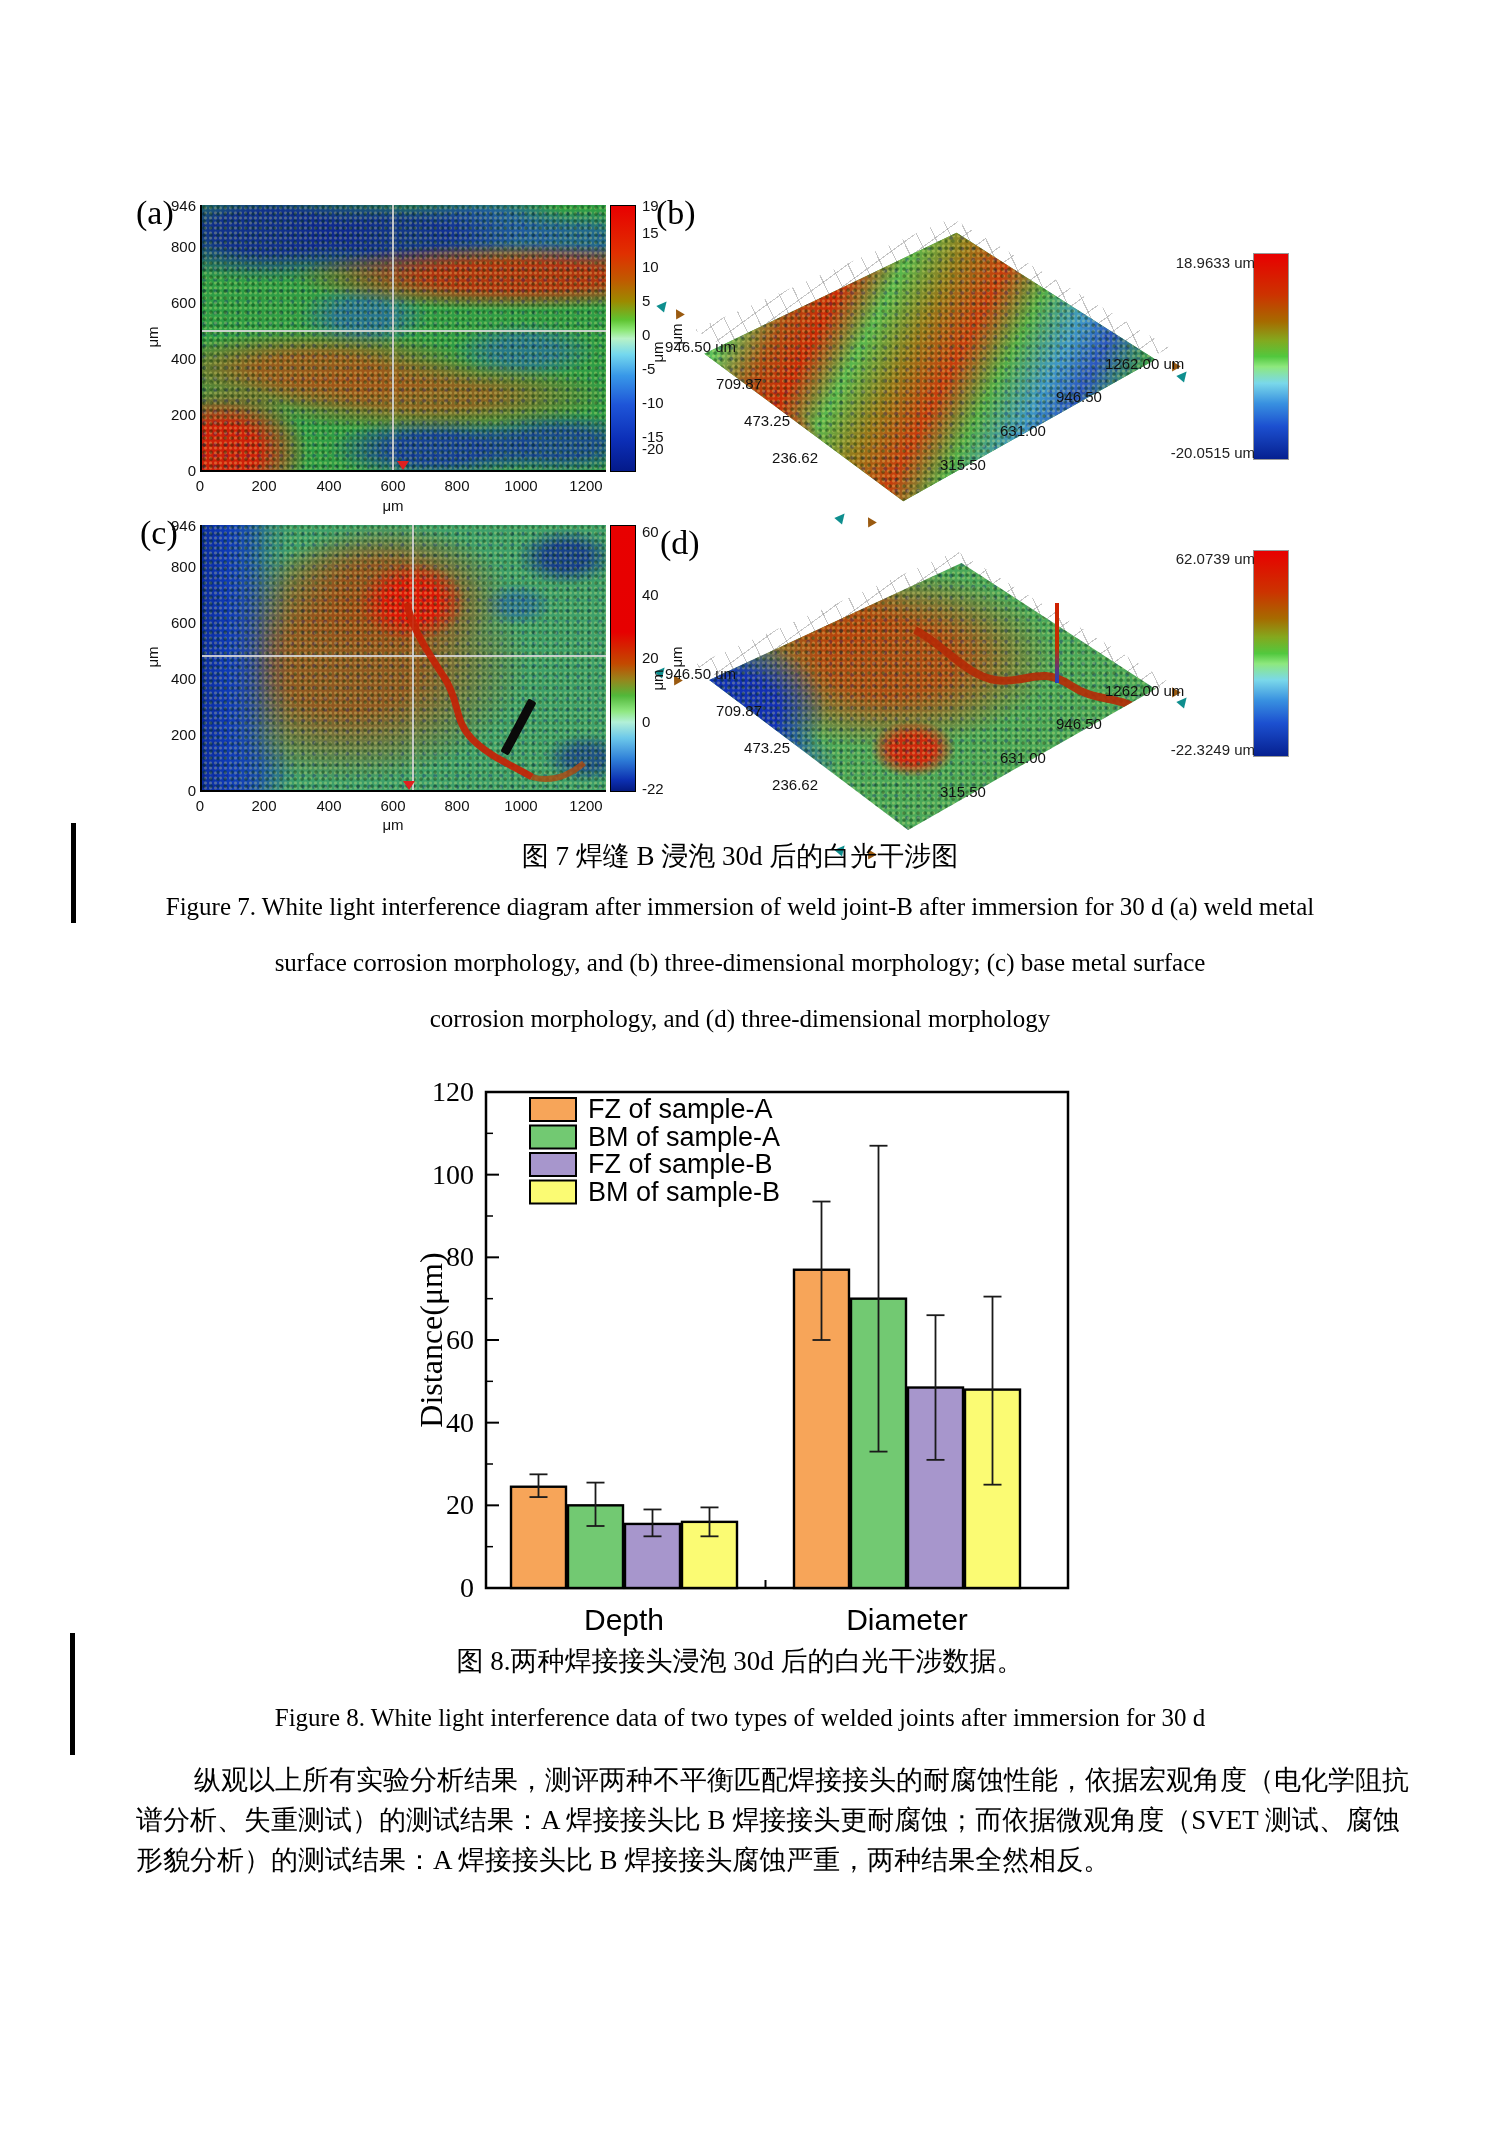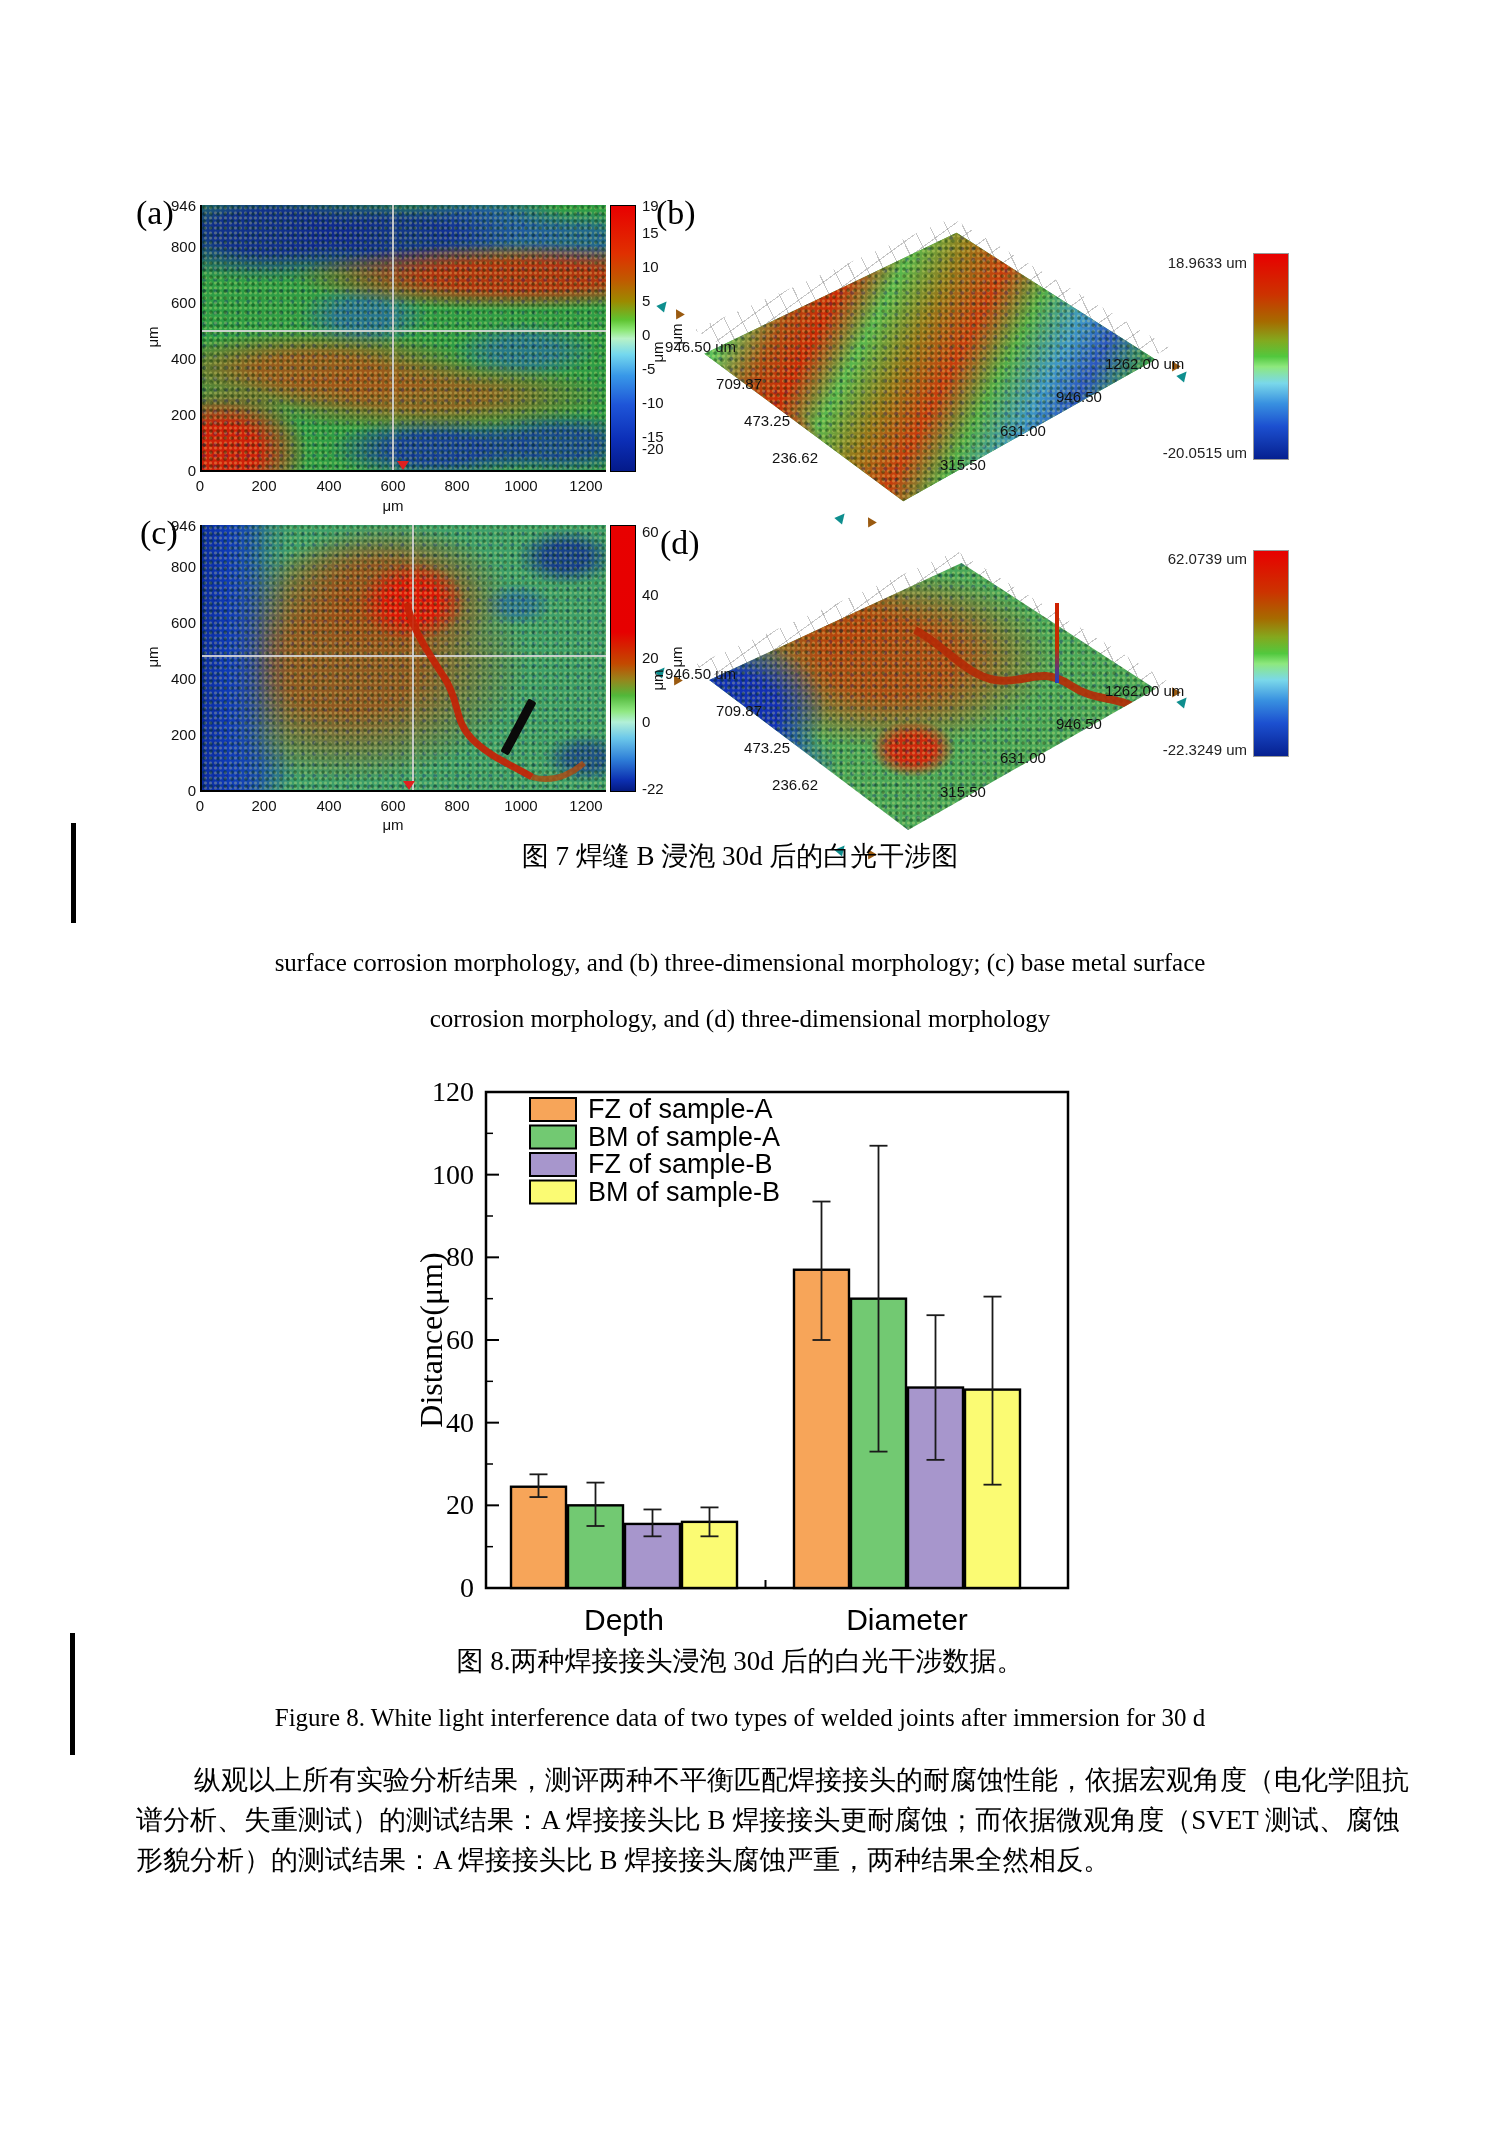--- a/index.html
+++ b/index.html
@@ -7,21 +7,21 @@
         font-family:"Liberation Serif",serif;color:#000;}
   .abs{position:absolute;}
   .plabel{position:absolute;font:34px "Liberation Serif",serif;color:#000;}
   .tick{position:absolute;font:15px "Liberation Sans",sans-serif;color:#111;white-space:nowrap;}
   .tick.r{transform:translate(-100%,-50%);}
   .tick.l{transform:translate(0,-50%);}
   .tick.c{transform:translate(-50%,-50%);}
   .vlabel{position:absolute;font:15px "Liberation Sans",sans-serif;color:#111;white-space:nowrap;
           transform:translate(-50%,-50%) rotate(-90deg);}
   .cblabel{position:absolute;font:15px "Liberation Sans",sans-serif;color:#222;white-space:nowrap;}
-  .cblabel.r{transform:translate(-100%,-50%);}
+  .cblabel.r{transform:translate(-100%,-50%);margin-left:8px;}
   .heatmap{position:absolute;border-left:2px solid #000;border-bottom:2px solid #000;}
   .texture{position:absolute;inset:0;pointer-events:none;
     background-image:
       radial-gradient(circle at 30% 30%, rgba(0,45,5,.40) 1.2px, transparent 2.3px),
       radial-gradient(circle at 70% 60%, rgba(255,250,130,.28) 1px, transparent 2px),
       radial-gradient(circle at 20% 80%, rgba(5,20,120,.30) 1.4px, transparent 2.5px);
     background-size:7px 7px,5px 5px,11px 11px;}
   .hm-a{left:200px;top:205px;width:404px;height:265px;background-color:#2f9e46;
     background-image:
       radial-gradient(ellipse 120px 90px at 5% 93%, rgba(215,25,5,.95) 30%, rgba(215,25,5,0) 72%),
@@ -209,20 +209,21 @@
   <span class="tick l" style="left:1105px;top:690px">1262.00 um</span>
   <span class="tick l" style="left:1056px;top:723px">946.50</span>
   <span class="tick l" style="left:1000px;top:757px">631.00</span>
   <span class="tick l" style="left:940px;top:791px">315.50</span>
   <span class="vlabel" style="left:657px;top:680px">μm</span>
   <div class="cbar3d" style="left:1253px;top:550px"></div>
   <span class="cblabel r" style="left:1247px;top:558px">62.0739 um</span>
   <span class="cblabel r" style="left:1247px;top:749px">-22.3249 um</span>
 
   <div class="caption cap-cn" style="top:838px">图 7  焊缝 B 浸泡 30d 后的白光干涉图</div>
+  <div class="caption cap-en" style="top:893px">Figure 7. White light interference diagram after immersion of weld joint-B after immersion for 30 d (a) weld metal</div>
   <div class="caption cap-en" style="top:949px">surface corrosion morphology, and (b) three-dimensional morphology; (c) base metal surface</div>
   <div class="caption cap-en" style="top:1005px">corrosion morphology, and (d) three-dimensional morphology</div>
 
   <svg id="chart-svg" class="abs" style="left:420px;top:1050px" width="662" height="590" viewBox="0 0 662 590">
       <rect x="66" y="42" width="582" height="496" fill="none" stroke="#000" stroke-width="2.5"></rect>
       <line x1="66" y1="538" x2="79" y2="538" stroke="#000" stroke-width="2"></line>
       <text x="54" y="547" text-anchor="end" font-size="28" font-family="&quot;Liberation Serif&quot;,serif">0</text>
       <line x1="66" y1="496.6666666666667" x2="73" y2="496.6666666666667" stroke="#000" stroke-width="1.5"></line>
       <line x1="66" y1="455.3333333333333" x2="79" y2="455.3333333333333" stroke="#000" stroke-width="2"></line>
       <text x="54" y="464.3333333333333" text-anchor="end" font-size="28" font-family="&quot;Liberation Serif&quot;,serif">20</text>

